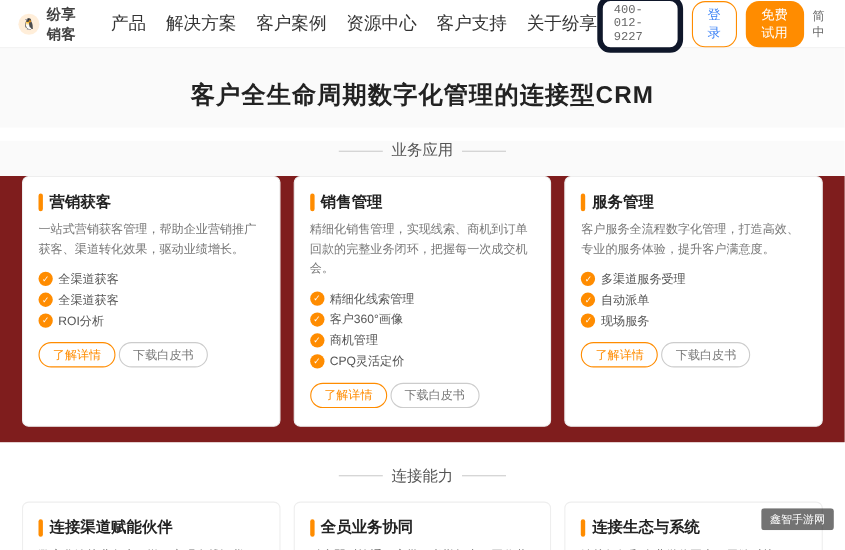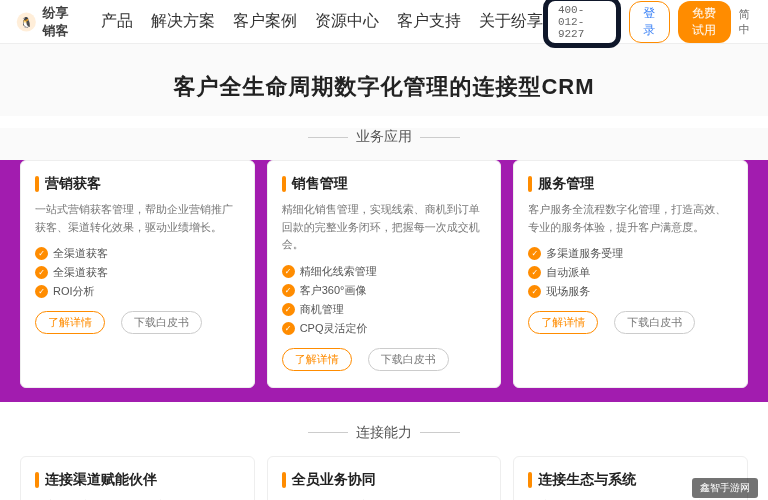--- a/index.html
+++ b/index.html
@@ -116,21 +116,21 @@
       height: 1px;
       background: #ccc;
       display: inline-block;
     }
 
     
     .cards-container {
       display: flex;
       gap: 12px;
       padding: 0 20px 14px;
-      background: #a21caf;
+      background: #7f1d1d;
     }
     .card {
       flex: 1;
       background: #fff;
       border: 1px solid #eee;
       border-radius: 6px;
       padding: 14px 14px 16px;
       min-height: 180px;
     }
     .card-header {
@@ -172,21 +172,21 @@
       background: #ff8c00;
       display: inline-flex;
       align-items: center;
       justify-content: center;
       color: #fff;
       font-size: 8px;
       flex-shrink: 0;
     }
     .card-actions {
       display: flex;
-      gap: 16px;
+      gap: 3px;
       margin-top: 12px;
     }
     .btn-detail {
       font-size: 11px;
       color: #ff8c00;
       border: 1px solid #ff8c00;
       border-radius: 12px;
       padding: 3px 12px;
       cursor: pointer;
       background: #fff;
@@ -218,21 +218,21 @@
       background: #fff;
       border: 1px solid #eee;
       border-radius: 6px;
       padding: 14px 14px 16px;
       min-height: 160px;
     }
 
     
     .watermark {
       position: fixed;
-      bottom: 2px;
+      bottom: 18px;
       right: 10px;
       background: rgba(0,0,0,0.55);
       color: #fff;
       font-size: 10px;
       padding: 3px 8px;
       border-radius: 3px;
       pointer-events: none;
     }
   </style>
 </head>

